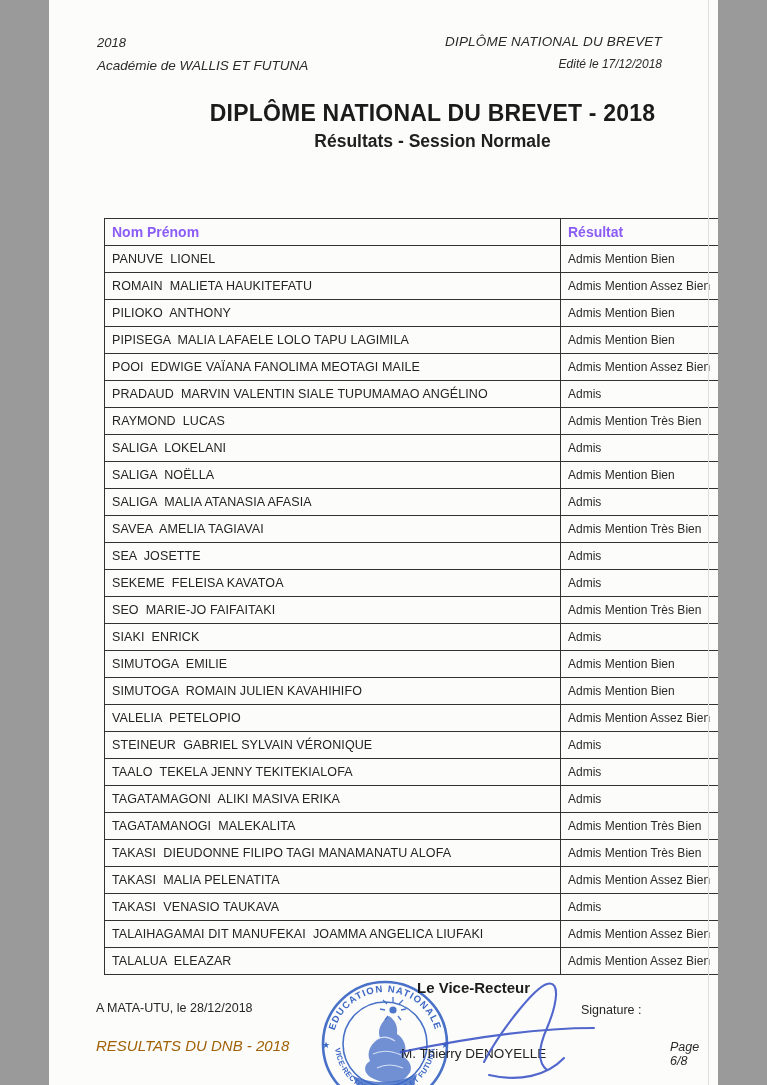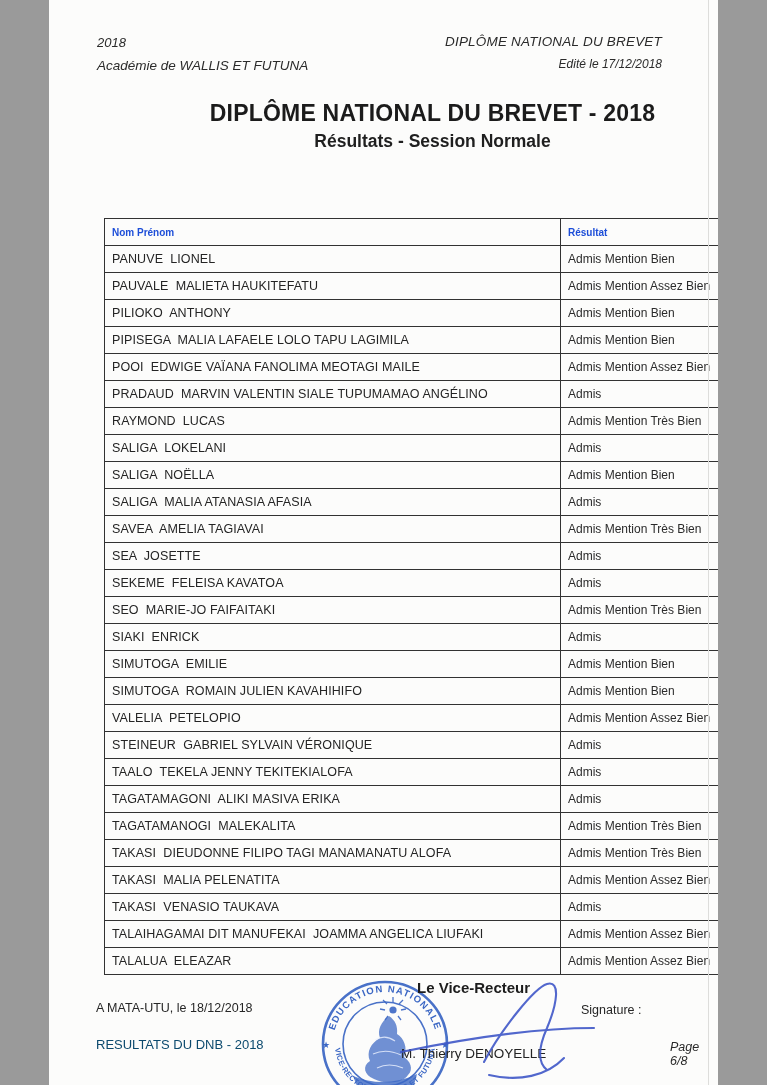--- a/index.html
+++ b/index.html
@@ -23,30 +23,30 @@
     font-size:23px;font-weight:700;color:#1b1b1b;letter-spacing:.2px;}
   .subtitle{position:absolute;left:0;top:131px;width:767px;text-align:center;
     font-size:17.5px;font-weight:700;color:#1f1f1f;}
   
   table.results{position:absolute;left:55px;top:218px;width:650px;
     border-collapse:collapse;table-layout:fixed;}
   table.results col.c-name{width:456px;}
   table.results col.c-result{width:194px;}
   table.results th, table.results td{
     border:1.5px solid #323232;overflow:hidden;white-space:pre;}
-  table.results th{height:26px;text-align:left;font-size:10px;font-weight:700;
-    padding:0 0 0 7px;color:#1d4ed8;}
+  table.results th{height:26px;text-align:left;font-size:14px;font-weight:700;
+    padding:0 0 0 7px;color:#8b5cf6;}
   table.results td{height:26px;padding:0 0 0 7px;}
   td.name{font-size:12.5px;color:#242424;letter-spacing:.1px;}
   td.result{font-size:12px;color:#2b2b2b;padding-left:8px;}
   
   .place-date{position:absolute;left:47px;top:1001px;font-size:12.5px;color:#262626;}
   .vice-recteur{position:absolute;left:368px;top:979px;font-size:15px;font-weight:700;color:#1c1c1c;z-index:6;}
   .signature-label{position:absolute;left:532px;top:1003px;font-size:12.5px;color:#262626;}
-  .doc-ref{position:absolute;left:47px;top:1037px;font-size:13px;color:#0c4a6e;}
+  .doc-ref{position:absolute;left:47px;top:1037px;font-style:italic;font-size:15px;color:#a16207;}
   .page-num{position:absolute;left:621px;top:1040px;font-style:italic;font-size:12.5px;color:#2a2a2a;}
   .signatory{position:absolute;left:352px;top:1046px;font-size:13.5px;color:#242424;z-index:6;}
   
   .stamp{position:absolute;left:262px;top:978px;z-index:5;}
   .sig{position:absolute;left:340px;top:970px;z-index:7;}
   .scan-edge{position:absolute;right:9px;top:0;width:1px;height:1085px;background:#dddddb;}
 </style>
 </head>
 <body>
 
@@ -75,21 +75,21 @@
         <th>Nom Prénom</th>
         <th>Résultat</th>
       </tr>
     </thead>
     <tbody id="rows">
         <tr>
           <td class="name">PANUVE  LIONEL</td>
           <td class="result">Admis Mention Bien</td>
         </tr>
         <tr>
-          <td class="name">PAUVALE  MALIETA HAUKITEFATU</td>
+          <td class="name">ROMAIN  MALIETA HAUKITEFATU</td>
           <td class="result">Admis Mention Assez Bien</td>
         </tr>
         <tr>
           <td class="name">PILIOKO  ANTHONY</td>
           <td class="result">Admis Mention Bien</td>
         </tr>
         <tr>
           <td class="name">PIPISEGA  MALIA LAFAELE LOLO TAPU LAGIMILA</td>
           <td class="result">Admis Mention Bien</td>
         </tr>
@@ -181,21 +181,21 @@
           <td class="name">TALAIHAGAMAI DIT MANUFEKAI  JOAMMA ANGELICA LIUFAKI</td>
           <td class="result">Admis Mention Assez Bien</td>
         </tr>
         <tr>
           <td class="name">TALALUA  ELEAZAR</td>
           <td class="result">Admis Mention Assez Bien</td>
         </tr>
       </tbody>
   </table>
 
-  <div class="place-date">A MATA-UTU, le 18/12/2018</div>
+  <div class="place-date">A MATA-UTU, le 28/12/2018</div>
   <div class="vice-recteur">Le Vice-Recteur</div>
   <div class="signature-label">Signature :</div>
   <div class="doc-ref">RESULTATS DU DNB - 2018</div>
   <div class="page-num">Page 6/8</div>
   <div class="signatory">M. Thierry DENOYELLE</div>
 
   <svg class="stamp" width="152" height="132" viewBox="0 0 152 132">
     <g stroke="#3a66c4" fill="none" opacity="0.92">
       <circle cx="74" cy="66" r="62" stroke-width="2.6"></circle>
       <circle cx="74" cy="66" r="42" stroke-width="1.6"></circle>

